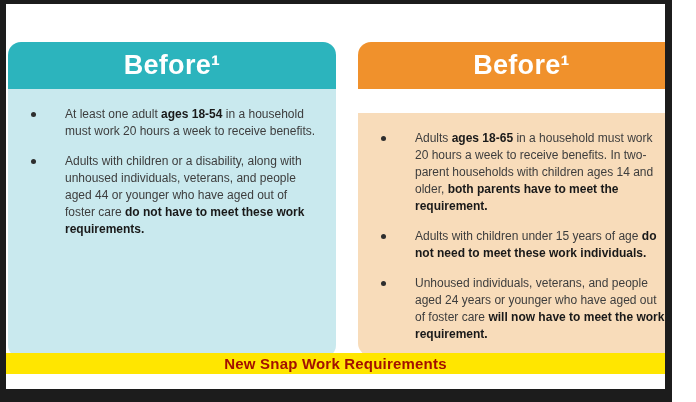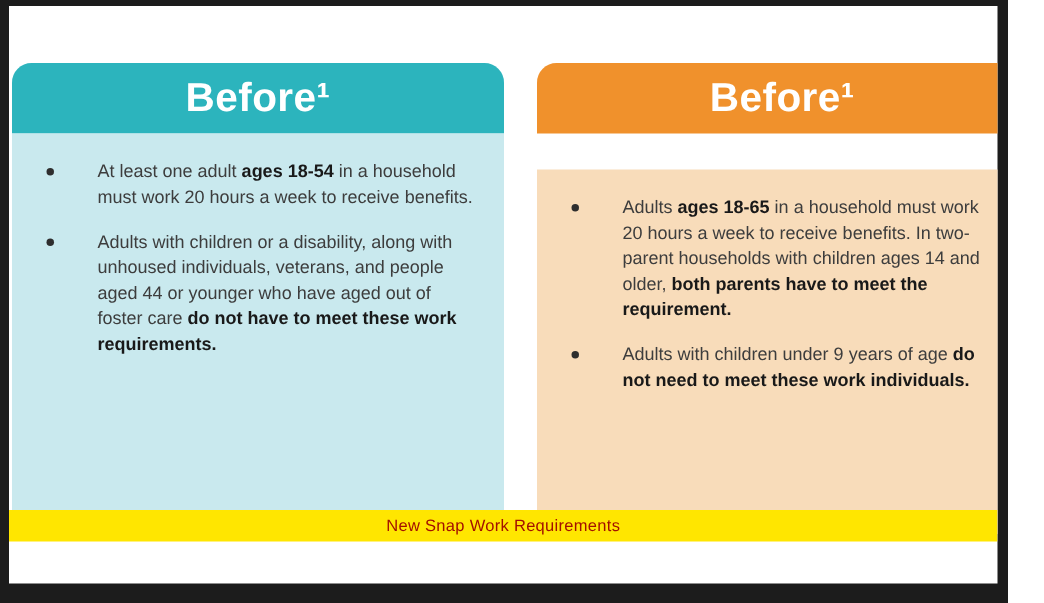--- a/index.html
+++ b/index.html
@@ -52,27 +52,27 @@
     flex: none;
     width: 5px; height: 5px;
     border-radius: 50%;
     background: #2e2e2e;
     margin: 6px 13px 0 9px;
   }
   .txt b { color: #191919; }
   .footer-bar {
     position: absolute;
     left: 0; right: 0;
-    top: 336px;
+    top: 349px;
     height: 21px;
     display: flex;
     align-items: center;
     justify-content: center;
-    font-weight: normal;
-    font-size: 11px;
+    font-weight: bold;
+    font-size: 15px;
     letter-spacing: 0.2px;
   }
 </style>
 </head>
 <body>
 
 <div class="stage">
 
   <div class="panel panel-before">
     <div class="panel-header" style="background: rgb(44, 180, 189);">
@@ -97,21 +97,25 @@
       <span>Before¹</span>
     </div>
     <div class="panel-body" style="background: rgb(248, 220, 186); margin-top: 24px;">
       <ul class="bullet-list">
           <li>
             <span class="dot"></span>
             <span class="txt"><span>Adults </span><b>ages 18-65</b><span> in a household must work 20 hours a week to receive benefits. In two-parent households with children ages 14 and older, </span><b>both parents have to meet the requirement.</b></span>
           </li>
           <li>
             <span class="dot"></span>
-            <span class="txt"><span>Adults with children under 9 years of age </span><b>do not need to meet these work individuals.</b></span>
+            <span class="txt"><span>Adults with children under 15 years of age </span><b>do not need to meet these work individuals.</b></span>
+          </li>
+          <li>
+            <span class="dot"></span>
+            <span class="txt"><span>Unhoused individuals, veterans, and people aged 24 years or younger who have aged out of foster care </span><b>will now have to meet the work requirement.</b></span>
           </li>
         </ul>
     </div>
   </div>
 
   <div class="footer-bar" style="background: rgb(255, 230, 0); color: rgb(163, 16, 0);">
     <span>New Snap Work Requirements</span>
   </div>
 
 </div>

